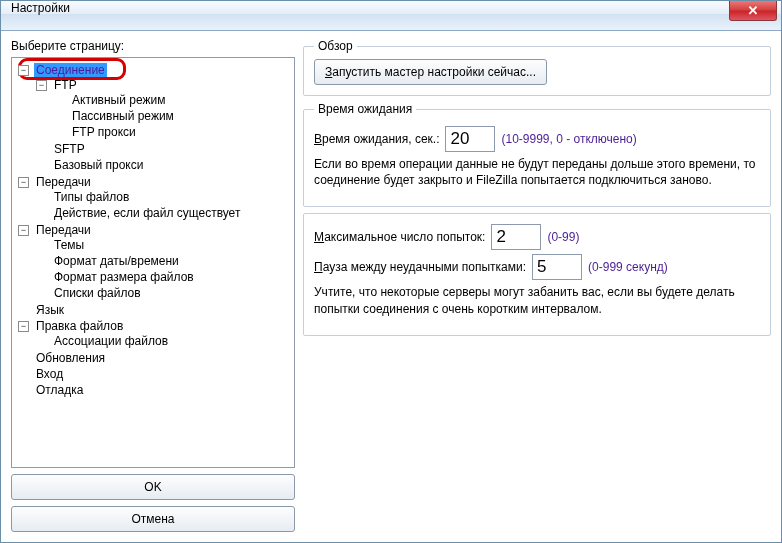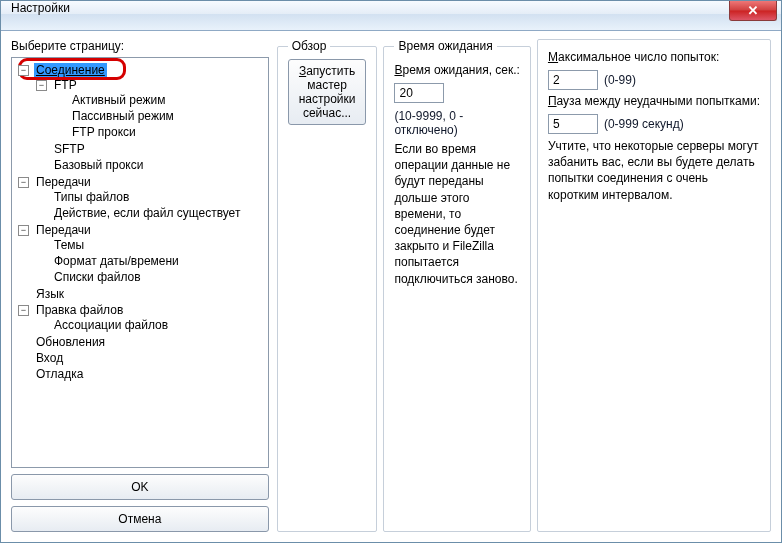--- a/index.html
+++ b/index.html
@@ -56,58 +56,58 @@
     width: 11px; height: 11px;
     border: 1px solid #8a8a8a;
     background: #fff;
     display: inline-flex; align-items: center; justify-content: center;
     font-size: 9px; line-height: 1; color: #333;
     margin-right: 3px;
     cursor: pointer;
   }
   .spacer-toggle { width: 11px; height: 11px; margin-right: 3px; display: inline-block; }
   .node-label { padding: 0 2px; cursor: default; }
-  .selected { background: #3399ff; color: #000000; text-decoration: underline; }
+  .selected { background: #3399ff; color: #4c1d95; }
   .highlight-ring {
     position: absolute;
     border: 3px solid #d50000;
     border-radius: 9px;
     pointer-events: none;
   }
   .btn {
     border: 1px solid #8a98aa;
     background: linear-gradient(to bottom, #fdfdfd, #e7ecf2);
     border-radius: 3px;
     padding: 4px 10px;
     font-family: inherit;
     font-size: 12px;
     cursor: pointer;
     min-height: 26px;
   }
   .btn-row { margin-top: 6px; }
   .btn-full { width: 100%; }
-  .right { flex: 1; display: flex; flex-direction: row; gap: 6px; }
+  .right { flex: 1; display: flex; flex-direction: column; gap: 6px; }
   fieldset {
     border: 1px solid #c6cfda;
     border-radius: 2px;
     padding: 6px 10px 10px 10px;
     margin: 0;
   }
   legend { padding: 0 4px; }
   .desc { margin: 2px 0 8px 0; line-height: 1.35; }
   .form-row { display: flex; align-items: center; gap: 6px; margin: 4px 0; flex-wrap: wrap; }
   .form-row label { white-space: nowrap; }
   input.num {
     width: 50px;
     border: 1px solid #8c9aab;
     padding: 2px 4px;
     font-family: inherit;
-    font-size: 12px;
-  }
-  .hint { color: #0f172a; }
+    font-size: 17px;
+  }
+  .hint { color: #4c1d95; }
   .underline-letter { text-decoration: underline; }
 </style>
 </head>
 <body>
 
 <div class="titlebar">
   <span class="title">Настройки</span>
   <div class="win-btns">
     <div class="win-btn close-btn">
       <span class="close-x">✕</span>
@@ -202,20 +202,26 @@
               </li>
             <li>
                 <div class="node-row">
                   <span class="spacer-toggle"></span>
                   <span class="node-label">Формат даты/времени</span>
                 </div>
               </li>
             <li>
                 <div class="node-row">
                   <span class="spacer-toggle"></span>
+                  <span class="node-label">Формат размера файлов</span>
+                </div>
+              </li>
+            <li>
+                <div class="node-row">
+                  <span class="spacer-toggle"></span>
                   <span class="node-label">Списки файлов</span>
                 </div>
               </li>
           </ul>
         </li>
         <li>
             <div class="node-row">
               <span class="spacer-toggle"></span>
               <span class="node-label">Язык</span>
             </div>

